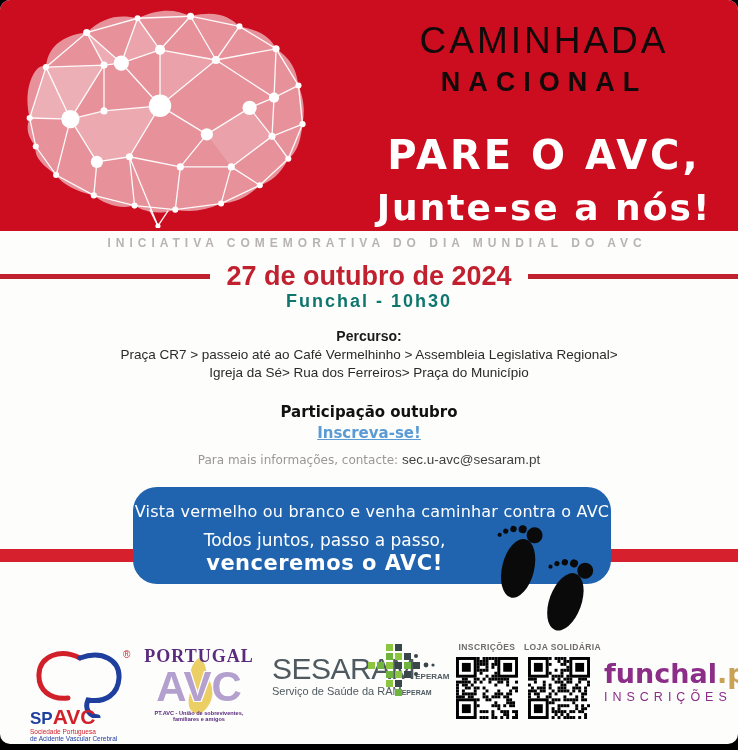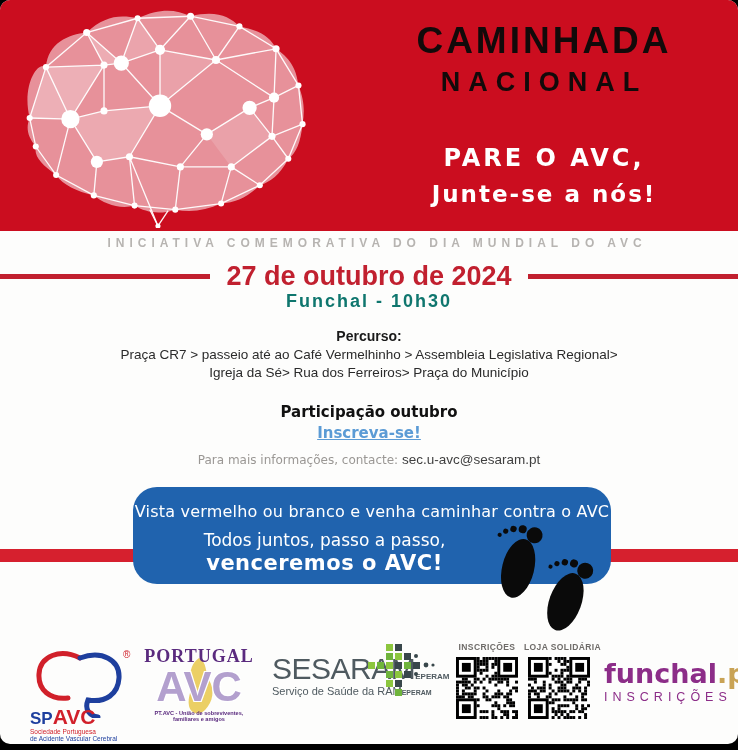--- a/index.html
+++ b/index.html
@@ -3,24 +3,24 @@
 <meta charset="utf-8">
 <style>
   html,body{margin:0;padding:0;background:#000;}
   .stage{width:738px;height:750px;position:relative;background:#000;font-family:"Liberation Sans",sans-serif;overflow:hidden;}
   .poster{position:absolute;left:0;top:0;width:738px;height:744px;background:#fdfdfc;border-radius:10px;overflow:hidden;}
 
   
   .hero{position:absolute;left:0;top:0;width:738px;height:231px;background:#cb0d1f;}
   .brain-wrap{position:absolute;left:4px;top:4px;width:312px;height:224px;}
   .hero-text{position:absolute;left:366px;top:22px;width:356px;text-align:center;}
-  .t-caminhada{font-size:37px;font-weight:bold;letter-spacing:3px;color:#120a0a;line-height:1.05;}
+  .t-caminhada{font-size:37px;font-weight:normal;letter-spacing:3px;color:#120a0a;line-height:1.05;}
   .t-nacional{font-size:27px;font-weight:bold;letter-spacing:8px;color:#120a0a;margin-top:6px;}
-  .t-pare{font-size:24px;font-weight:bold;letter-spacing:3px;color:#fff;margin-top:46px;font-family:"DejaVu Sans",sans-serif;}
-  .t-junte{font-size:23px;font-weight:bold;letter-spacing:2px;color:#fff;margin-top:9px;font-family:"DejaVu Sans",sans-serif;}
+  .t-pare{font-size:40px;font-weight:bold;letter-spacing:3px;color:#fff;margin-top:34px;font-family:"DejaVu Sans",sans-serif;}
+  .t-junte{font-size:36px;font-weight:bold;letter-spacing:2px;color:#fff;margin-top:9px;font-family:"DejaVu Sans",sans-serif;}
 
   
   .initiative{position:absolute;left:8px;top:236px;width:738px;text-align:center;font-size:12px;letter-spacing:5px;color:#b7b4b1;font-weight:bold;}
 
   
   .date-row{position:absolute;left:0;top:261px;width:738px;display:flex;align-items:center;gap:16px;}
   .date-line{flex:1;height:5px;background:#c1202f;}
   .date-text{font-size:27px;font-weight:bold;color:#c1202f;letter-spacing:0px;white-space:nowrap;}
   .place-time{position:absolute;left:0;top:291px;width:738px;text-align:center;font-size:18px;font-weight:bold;color:#0f766e;letter-spacing:2px;}
 

